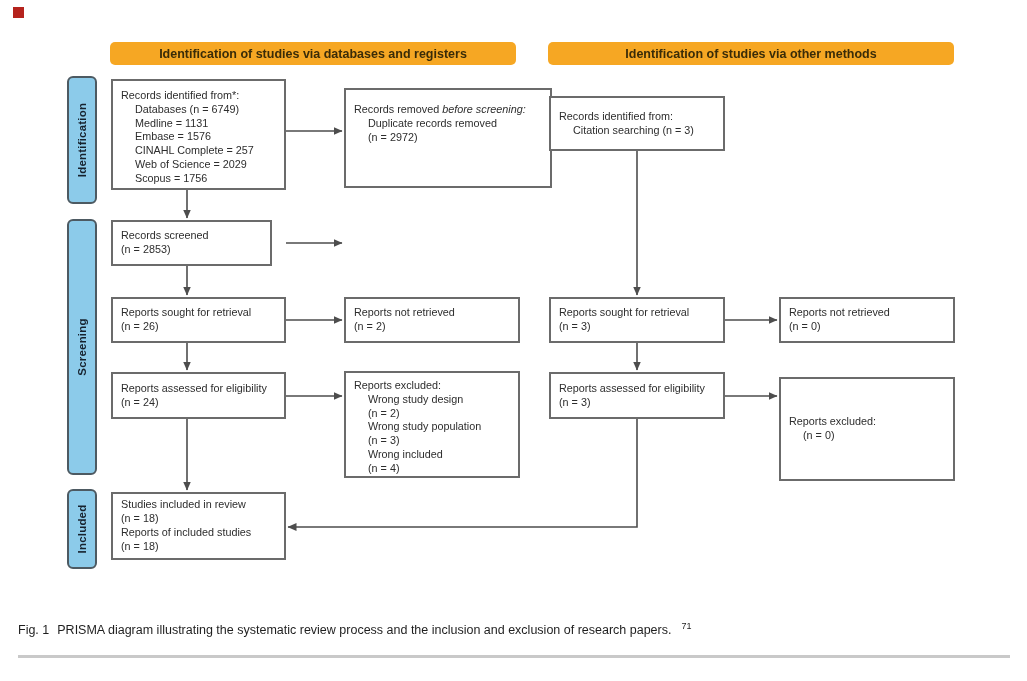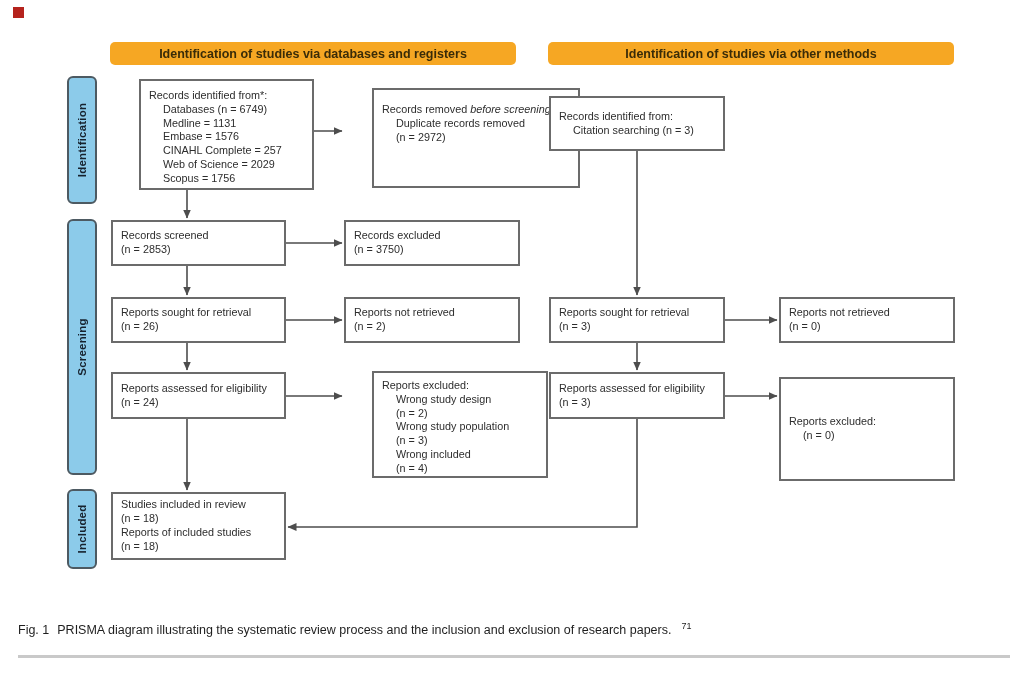--- a/index.html
+++ b/index.html
@@ -27,21 +27,21 @@
     font-weight:bold;font-size:11.5px;color:#16222E;letter-spacing:.2px;
   }
   .box{
     position:absolute;background:#ffffff;
     border:2px solid var(--box_border,#6B6B6B);
     box-sizing:border-box;padding:4px 8px;
     font-size:10.8px;color:var(--text,#2D2D2D);
     display:flex;flex-direction:column;
   }
   .box.center{justify-content:center;}
-  .box.top{justify-content:flex-start;margin-left:28px;}
+  .box.top{justify-content:flex-start;}
   .ln{line-height:13.8px;}
   .ln.ind{padding-left:14px;}
   .arrows{position:absolute;left:0;top:0;z-index:0;}
   .arrow{stroke:var(--arrow,#4D4D4D);stroke-width:1.6;fill:none;}
   .ahp{fill:var(--arrow,#4D4D4D);}
   .caption{
     position:absolute;left:18px;top:621px;width:990px;
     font-size:12.5px;color:#1e1e1e;
   }
   .caption b{font-weight:normal;margin-right:8px;}
@@ -95,21 +95,21 @@
   <div class="box top" style="left:111px;top:79px;width:175px;height:111px;padding-top:8px">
     <div class="ln">Records identified from*:</div>
     <div class="ln ind">Databases (n = 6749)</div>
     <div class="ln ind">Medline = 1131</div>
     <div class="ln ind">Embase = 1576</div>
     <div class="ln ind">CINAHL Complete = 257</div>
     <div class="ln ind">Web of Science = 2029</div>
     <div class="ln ind">Scopus = 1756</div>
   </div>
 
-  <div class="box center" style="left:111px;top:220px;width:175px;height:46px">
+  <div class="box center" style="left:111px;top:220px;width:161px;height:46px">
     <div class="ln">Records screened</div>
     <div class="ln">(n = 2853)</div>
   </div>
 
   <div class="box center" style="left:111px;top:297px;width:175px;height:46px">
     <div class="ln">Reports sought for retrieval</div>
     <div class="ln">(n = 26)</div>
   </div>
 
   <div class="box center" style="left:111px;top:372px;width:175px;height:47px">
@@ -123,24 +123,20 @@
     <div class="ln">Reports of included studies</div>
     <div class="ln">(n = 18)</div>
   </div>
 
   <div class="box top" style="left:344px;top:88px;width:208px;height:100px;padding-top:13px">
     <div class="ln"><span>Records removed </span><i>before screening:</i></div>
     <div class="ln ind">Duplicate records removed</div>
     <div class="ln ind">(n = 2972)</div>
   </div>
 
-  <div class="box center" style="left:344px;top:220px;width:176px;height:46px">
-    <div class="ln">Records excluded</div>
-    <div class="ln">(n = 3750)</div>
-  </div>
 
   <div class="box center" style="left:344px;top:297px;width:176px;height:46px">
     <div class="ln">Reports not retrieved</div>
     <div class="ln">(n = 2)</div>
   </div>
 
   <div class="box top" style="left:344px;top:371px;width:176px;height:107px;padding-top:6px">
     <div class="ln">Reports excluded:</div>
     <div class="ln ind">Wrong study design</div>
     <div class="ln ind">(n = 2)</div>

